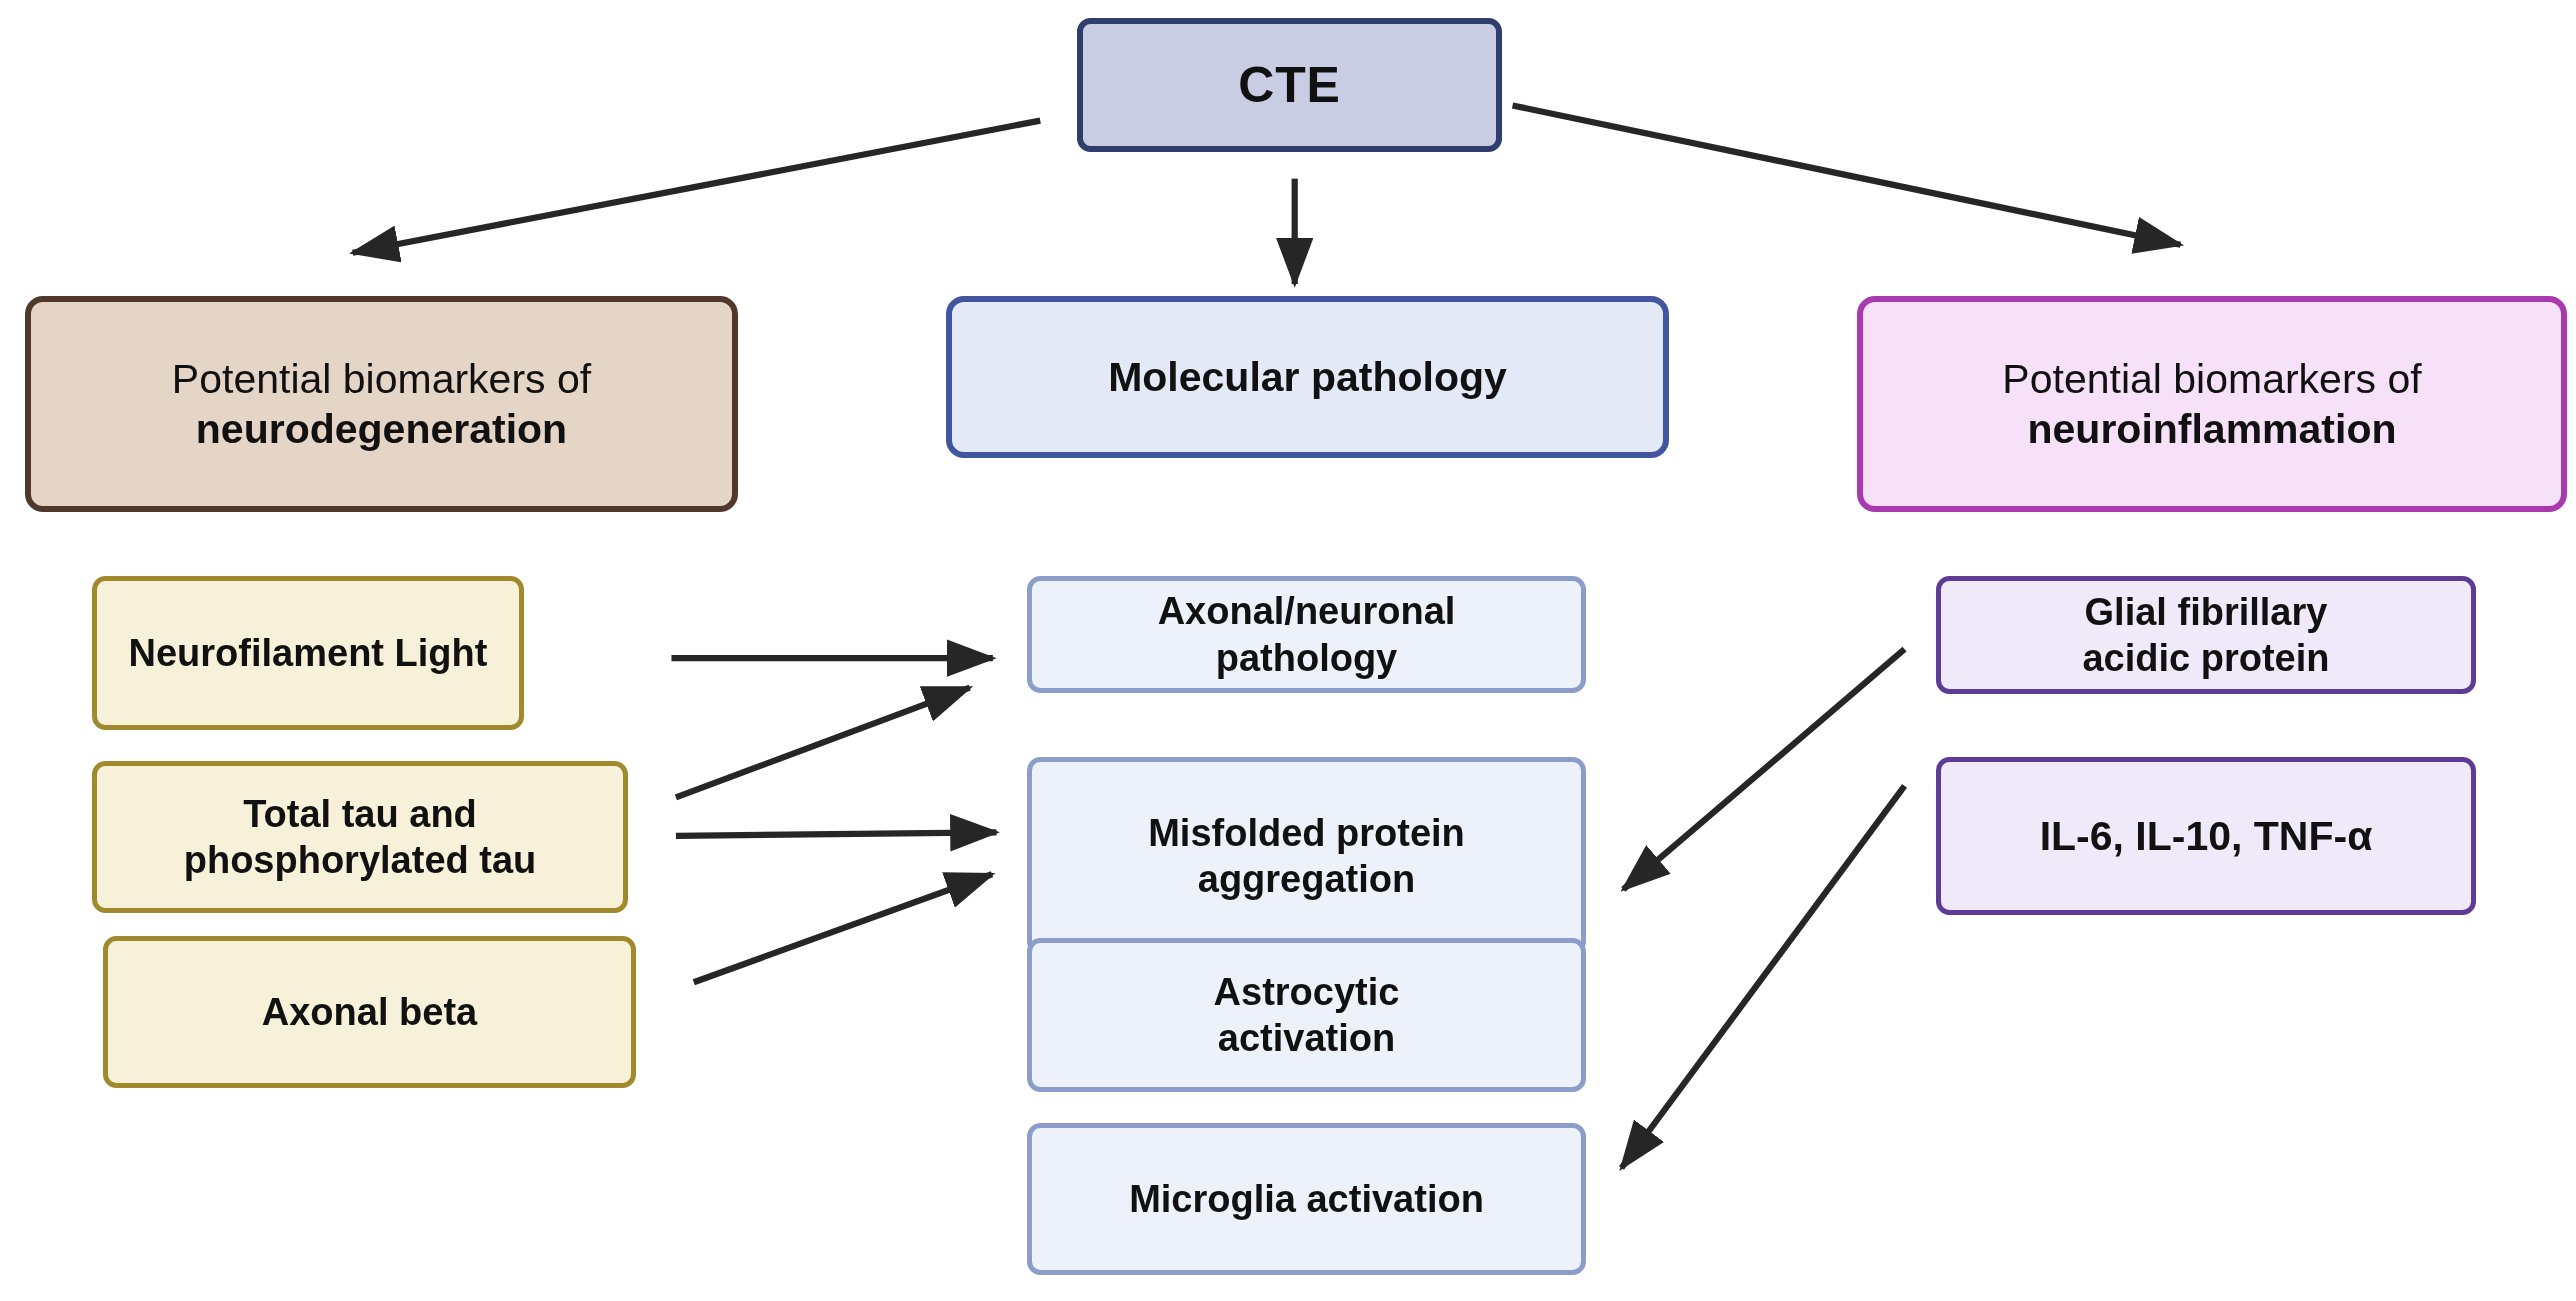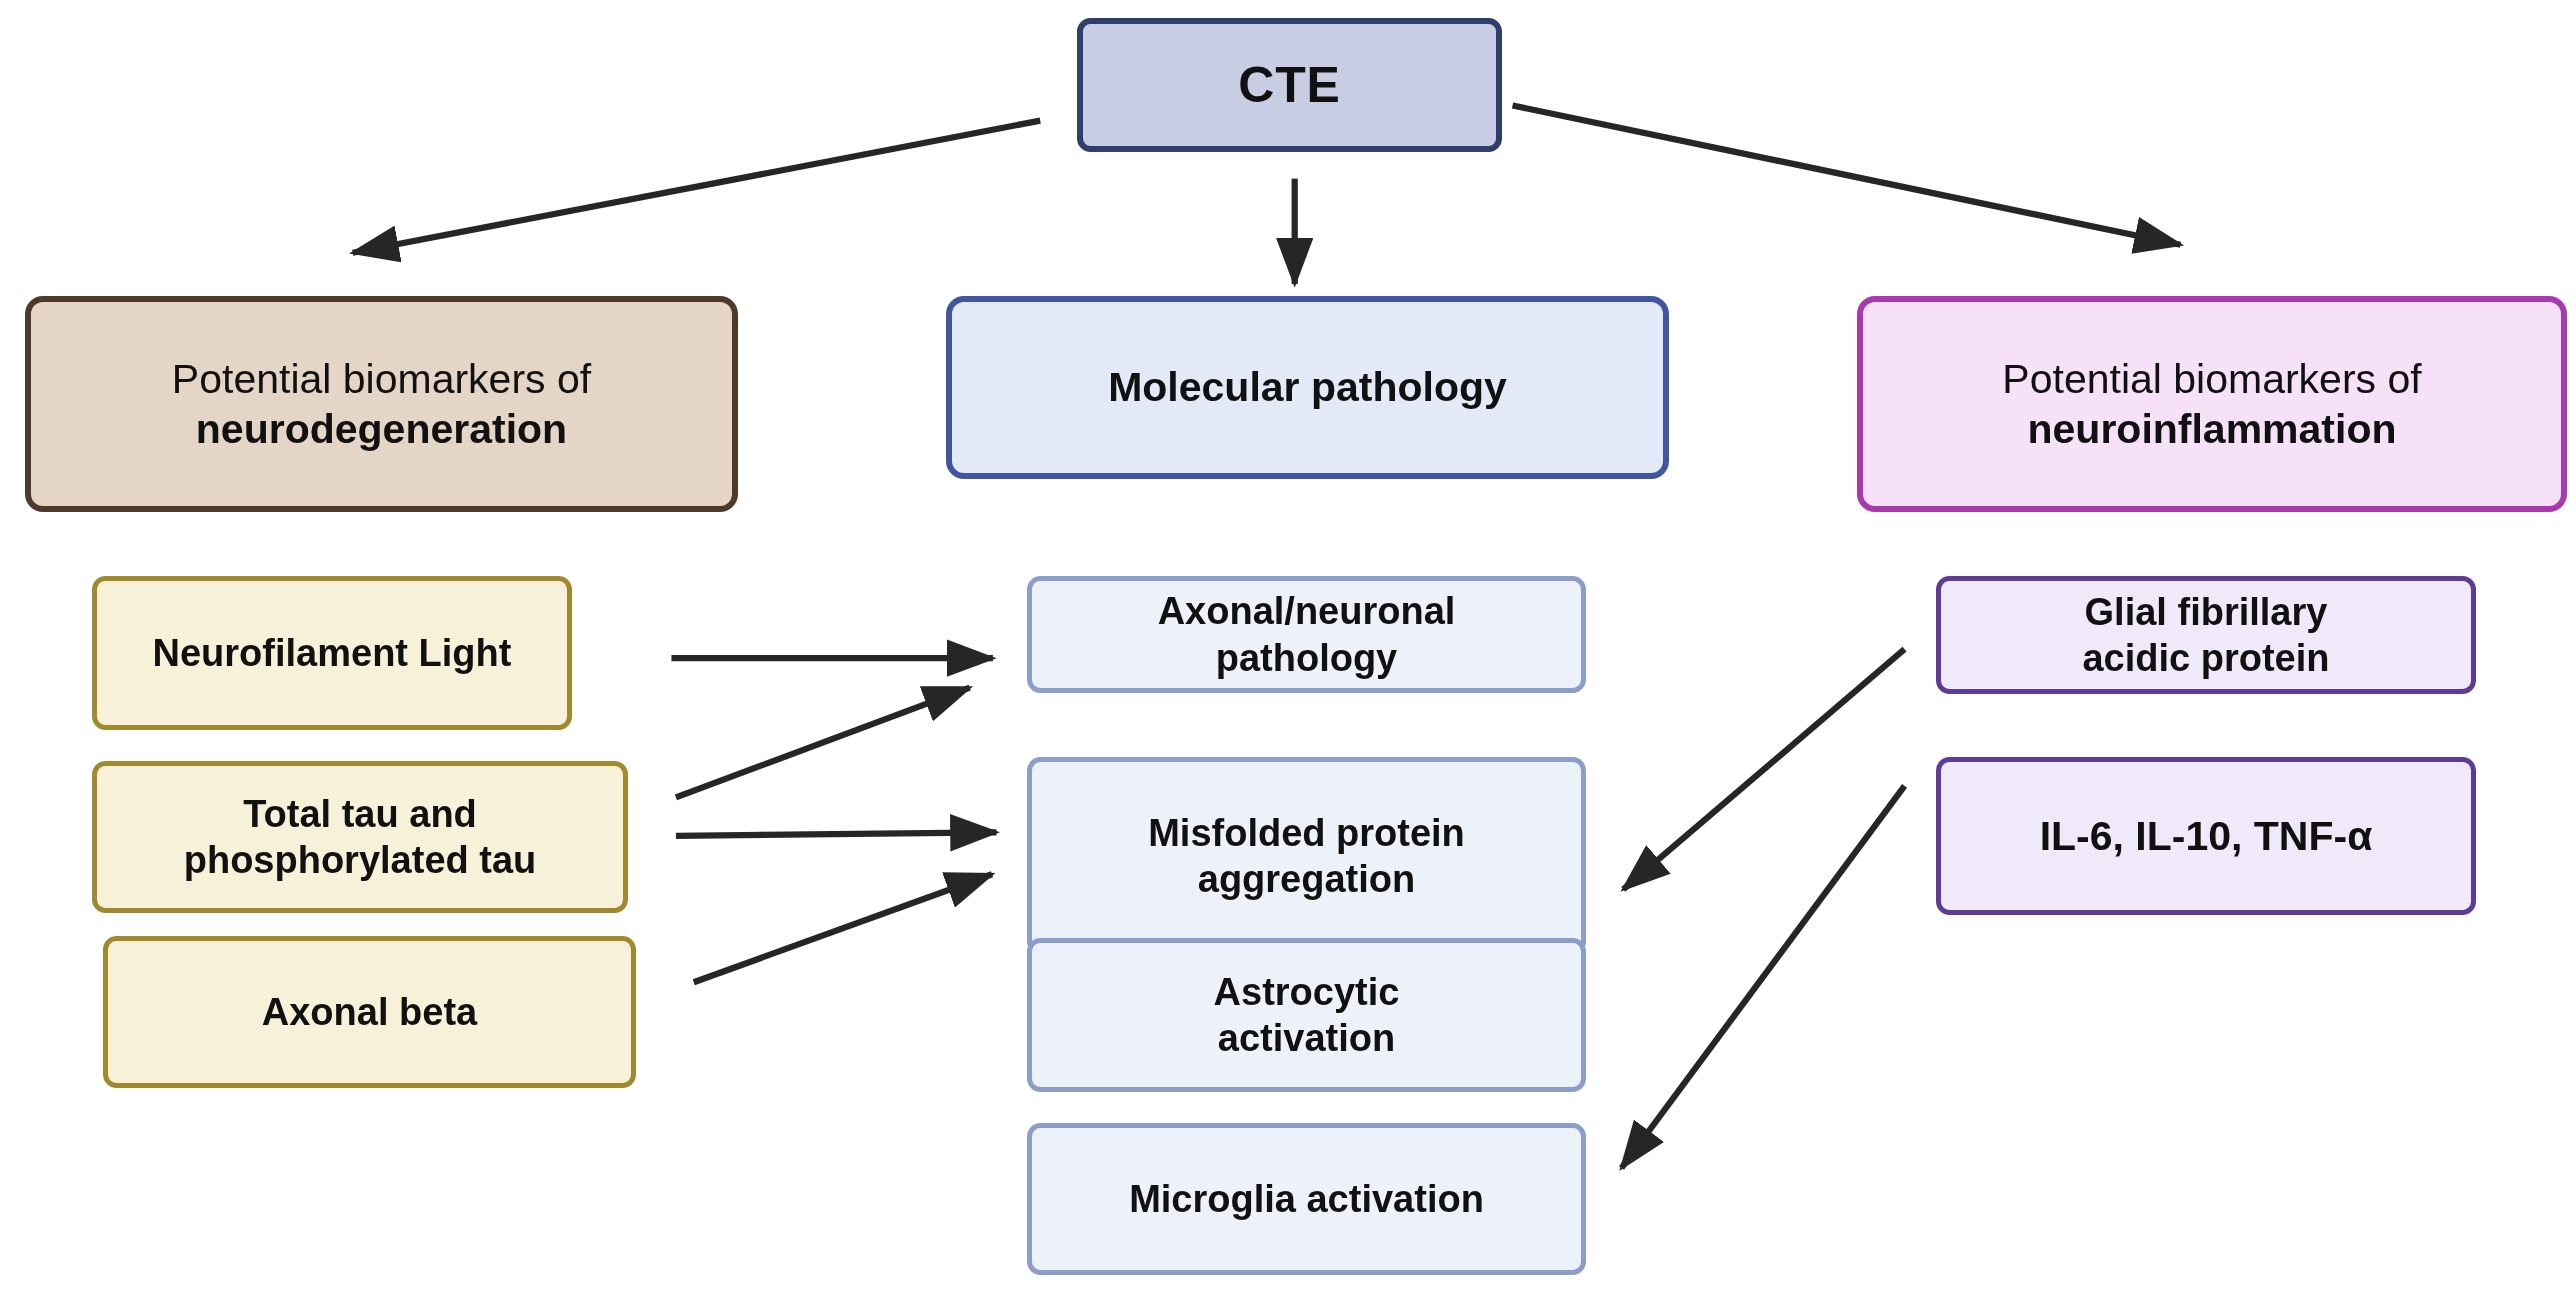--- a/index.html
+++ b/index.html
@@ -61,32 +61,32 @@
     <span class="lbl">CTE</span>
   </div>
 
   <div class="box hdr" style="left: 25px; top: 296px; width: 713px; height: 216px; background-color: rgb(229, 213, 198); border-color: rgb(80, 57, 43);">
     <span class="lbl">
       <span class="reg-line">Potential biomarkers of</span>
       <span class="bold-line">neurodegeneration</span>
     </span>
   </div>
 
-  <div class="box hdr" style="left: 946px; top: 296px; width: 723px; height: 183px; font-weight: 700; background-color: rgb(228, 233, 248); border-color: rgb(65, 85, 160);">
+  <div class="box hdr" style="left: 946px; top: 296px; width: 723px; height: 162px; font-weight: 700; background-color: rgb(228, 233, 248); border-color: rgb(65, 85, 160);">
     <span class="lbl">Molecular pathology</span>
   </div>
 
   <div class="box hdr" style="left: 1857px; top: 296px; width: 710px; height: 216px; background-color: rgb(246, 225, 249); border-color: rgb(169, 57, 174);">
     <span class="lbl">
       <span class="reg-line">Potential biomarkers of</span>
       <span class="bold-line">neuroinflammation</span>
     </span>
   </div>
 
-  <div class="box item" style="left: 92px; top: 576px; width: 480px; height: 154px; background-color: rgb(246, 241, 216); border-color: rgb(161, 137, 46);">
+  <div class="box item" style="left: 92px; top: 576px; width: 432px; height: 154px; background-color: rgb(246, 241, 216); border-color: rgb(161, 137, 46);">
     <span class="lbl">Neurofilament Light</span>
   </div>
 
   <div class="box item w-tau" style="left: 92px; top: 761px; width: 536px; height: 152px; background-color: rgb(246, 241, 216); border-color: rgb(161, 137, 46);">
     <span class="lbl">Total tau and phosphorylated tau</span>
   </div>
 
   <div class="box item" style="left: 103px; top: 936px; width: 533px; height: 152px; background-color: rgb(246, 241, 216); border-color: rgb(161, 137, 46);">
     <span class="lbl">Axonal beta</span>
   </div>

